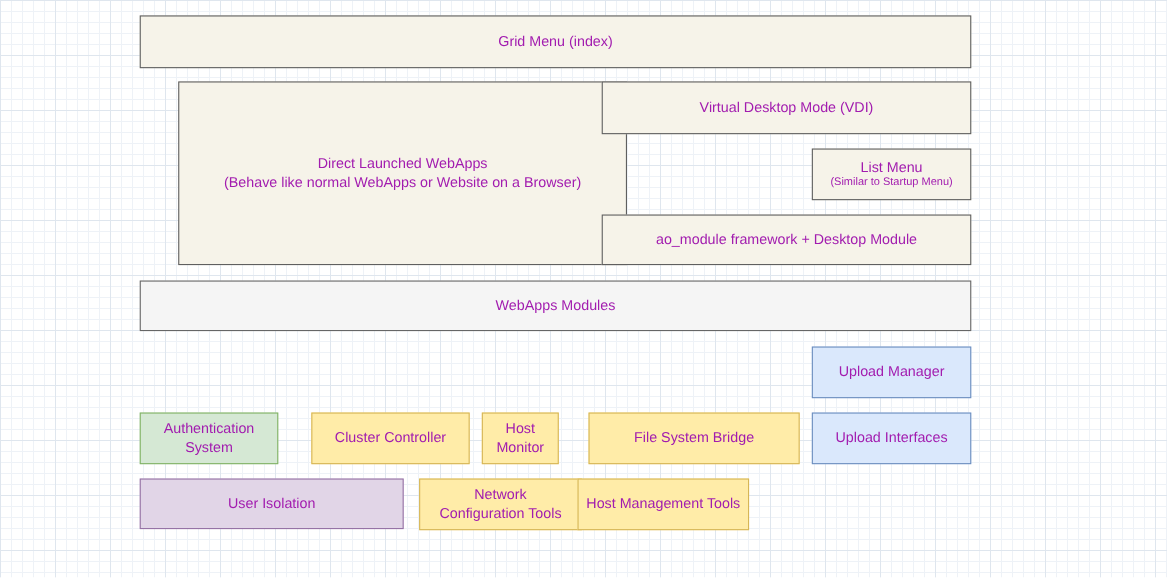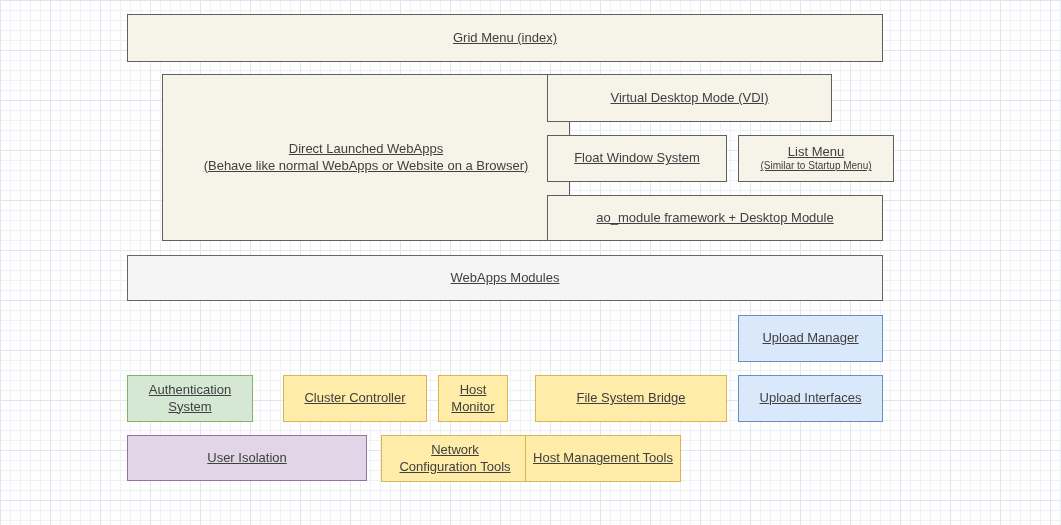--- a/index.html
+++ b/index.html
@@ -24,51 +24,47 @@
   }
   .node {
     position: absolute;
     box-sizing: border-box;
     border: 1px solid #666666;
     display: flex;
     flex-direction: column;
     align-items: center;
     justify-content: center;
     text-align: center;
-    color: #404040;
+    color: #a21caf;
     font-size: 13px;
     line-height: 1.25;
     padding: 2px 4px;
-    text-decoration: underline;
   }
   .node-line {
     white-space: pre-wrap;
   }
   .node-line.small {
     font-size: 10px;
   }
 </style>
 </head>
 <body>
 
 <div class="canvas">
     <div class="node" style="left: 127px; top: 14px; width: 756px; height: 48px; background: rgb(246, 243, 233); border-color: rgb(95, 95, 95);">
       <div class="node-line">Grid Menu (index)</div>
     </div>
     <div class="node" style="left: 127px; top: 74px; width: 408px; height: 167px; background: rgb(246, 243, 233); border-color: rgb(95, 95, 95); margin-left: 35px;">
       <div class="node-line">Direct Launched WebApps</div>
       <div class="node-line">(Behave like normal WebApps or Website on a Browser)</div>
     </div>
-    <div class="node" style="left: 547px; top: 74px; width: 285px; height: 48px; background: rgb(246, 243, 233); border-color: rgb(95, 95, 95); justify-content: center;">
+    <div class="node" style="left: 547px; top: 74px; width: 336px; height: 48px; background: rgb(246, 243, 233); border-color: rgb(95, 95, 95); justify-content: center;">
       <div class="node-line">Virtual Desktop Mode (VDI)</div>
     </div>
-    <div class="node" style="left: 547px; top: 135px; width: 180px; height: 47px; background: rgb(246, 243, 233); border-color: rgb(95, 95, 95);">
-      <div class="node-line">Float Window System</div>
-    </div>
-    <div class="node" style="left: 738px; top: 135px; width: 156px; height: 47px; background: rgb(246, 243, 233); border-color: rgb(95, 95, 95);">
+    <div class="node" style="left: 738px; top: 135px; width: 145px; height: 47px; background: rgb(246, 243, 233); border-color: rgb(95, 95, 95);">
       <div class="node-line">List Menu</div>
       <div class="node-line small">(Similar to Startup Menu)</div>
     </div>
     <div class="node" style="left: 547px; top: 195px; width: 336px; height: 46px; background: rgb(246, 243, 233); border-color: rgb(95, 95, 95);">
       <div class="node-line">ao_module framework + Desktop Module</div>
     </div>
     <div class="node" style="left: 127px; top: 255px; width: 756px; height: 46px; background: rgb(245, 245, 245); border-color: rgb(102, 102, 102);">
       <div class="node-line">WebApps Modules</div>
     </div>
     <div class="node" style="left: 738px; top: 315px; width: 145px; height: 47px; background: rgb(218, 232, 252); border-color: rgb(108, 142, 191);">

